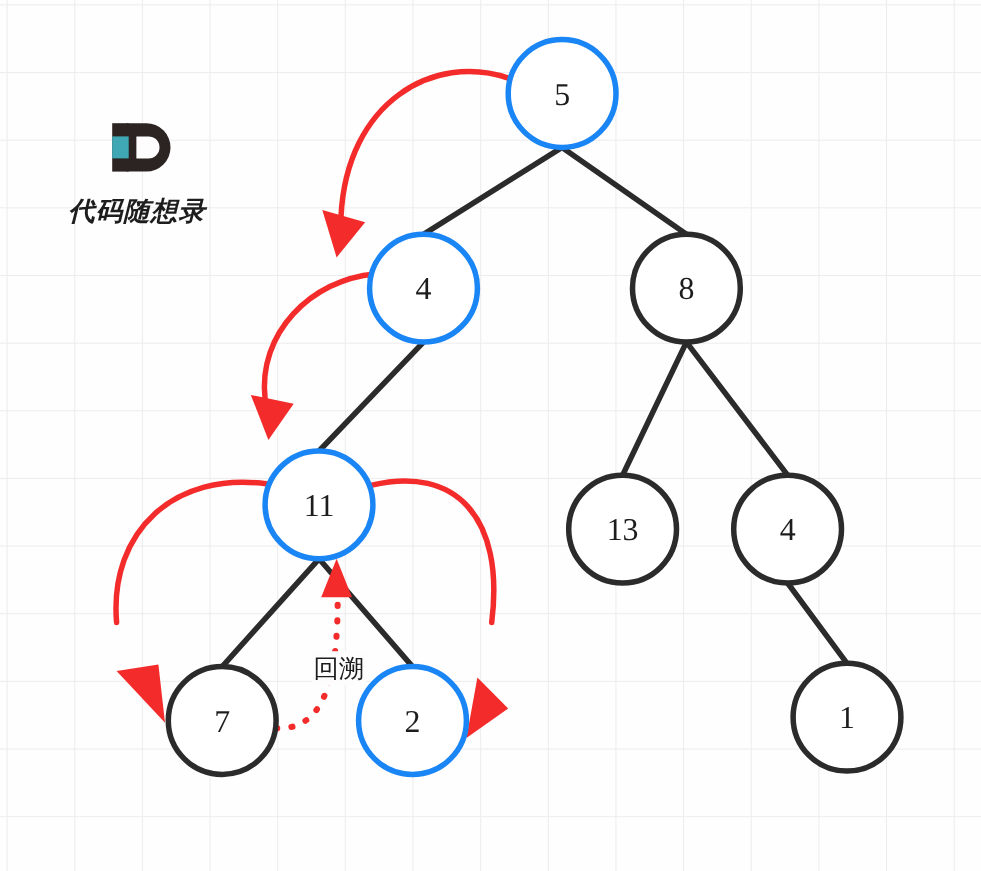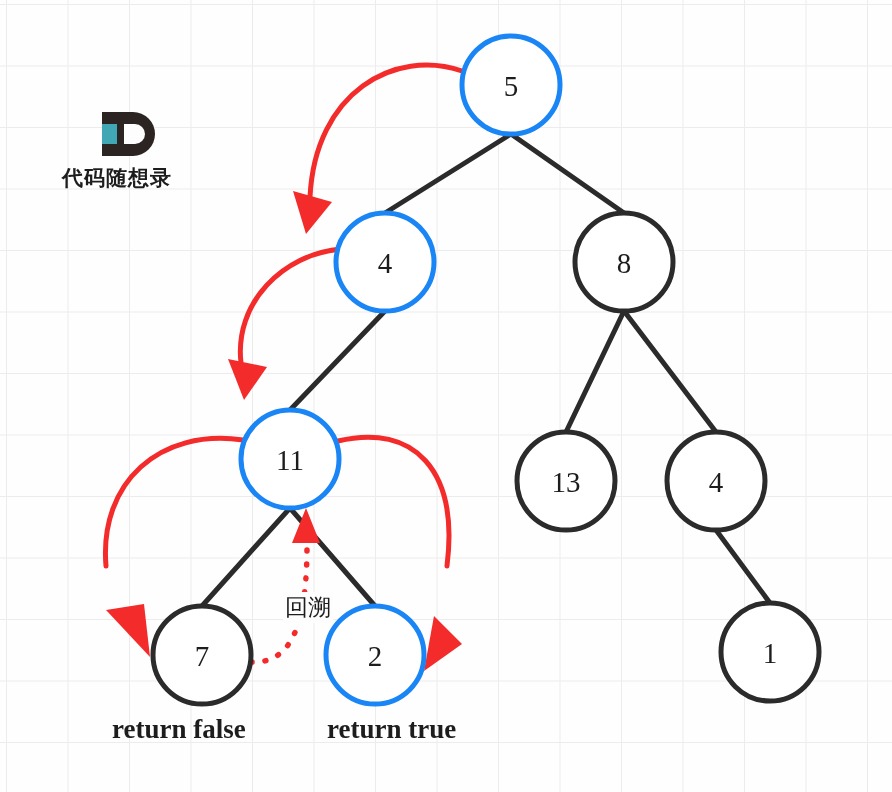--- a/index.html
+++ b/index.html
@@ -116,24 +116,25 @@
   }
   #wm-d-hole {
     position: absolute;
     left: 22px; top: 12px;
     width: 21px;
     height: 20px;
     background: #fdfdfd;
     border-radius: 0 10px 10px 0;
   }
   #wm-text {
-    margin-top: 8px;
+    margin-top: 20px;
     font-family: "DejaVu Sans", sans-serif;
-    font-size: 21px;
+    font-size: 24px;
     font-weight: bold;
+    font-style: italic;
     letter-spacing: 1px;
     color: #1d1d1d;
   }
 </style>
 </head>
 <body>
 
 <div id="canvas">
 
   <div id="watermark">
@@ -221,16 +222,14 @@
 
       <g>
         <circle class="node-circle-black" cx="770" cy="652" r="49"></circle>
         <text class="node-text" x="770" y="653">1</text>
       </g>
     </g>
   </svg>
 
   <div class="backtrack-label" style="left:283px; top:592px;">回溯</div>
 
-  <div class="caption" style="left:112px; top:714px;">return false</div>
-  <div class="caption" style="left:327px; top:714px;">return true</div>
 
 </div>
 
 </body></html>

